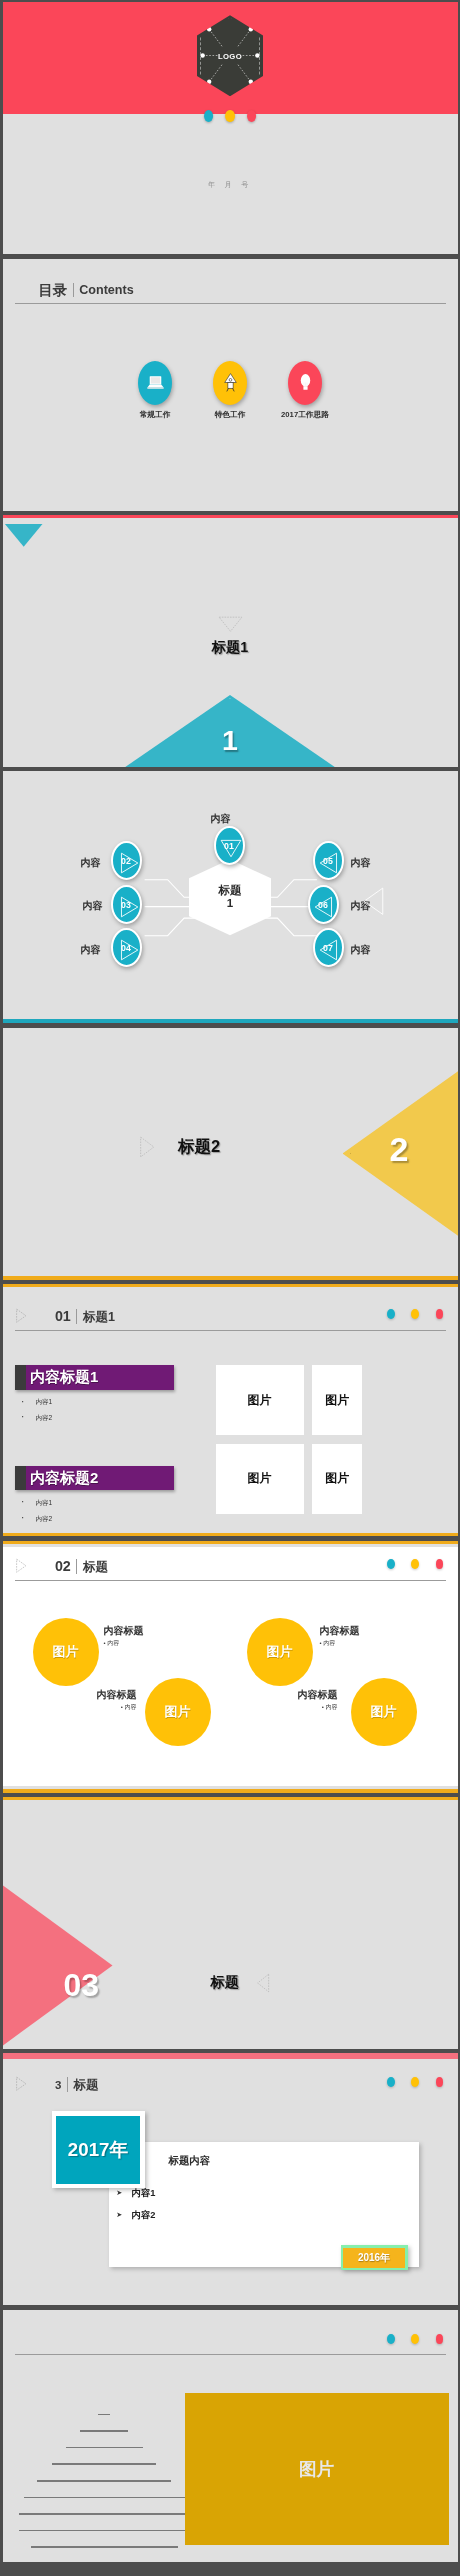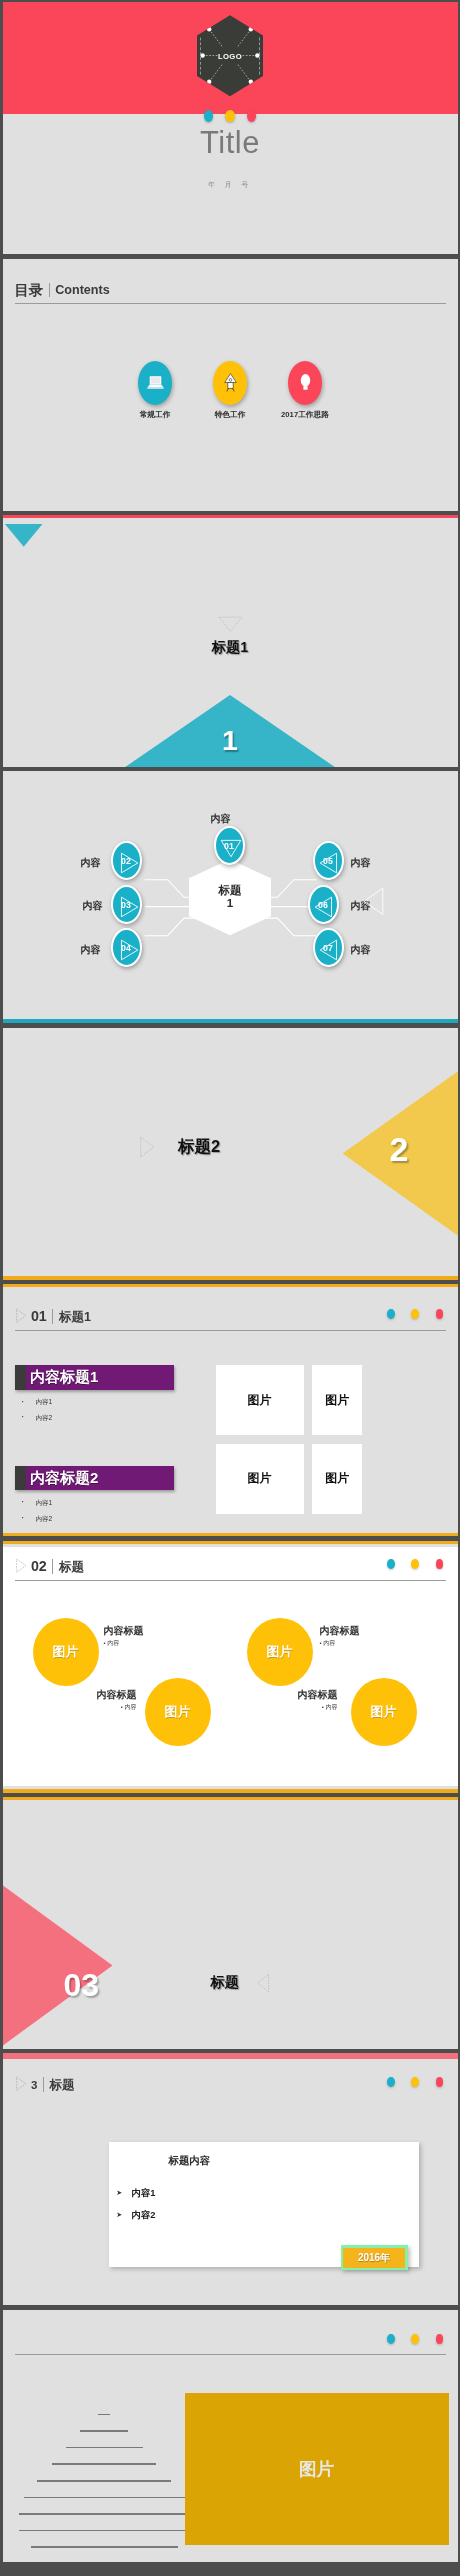--- a/index.html
+++ b/index.html
@@ -44,21 +44,21 @@
   }
   .s1-sub{
     position:absolute; left:0; right:0; top:178px; text-align:center;
     font-size:7.1px; color:#8e8e8e; letter-spacing:3.8px;
   }
 
   
   .hdr{ position:absolute; left:12px; right:12px; top:24px; }
   .hdr-row{ display:flex; align-items:flex-end; }
   .hdr-tri{ width:12px; height:15.4px; margin-right:4.4px; flex:0 0 auto;}
-  .hdr-cn{ font-size:14.3px; font-weight:bold; color:#3b3b3b; line-height:1; }
+  .hdr-cn{ font-size:14.3px; font-weight:bold; color:#3b3b3b; line-height:1;margin-left:24px; }
   .hdr-bar{ width:1.1px; height:14.3px; background:#9a9a9a; margin:0 5.5px; }
   .hdr-en{ font-size:12.6px; font-weight:bold; color:#3b3b3b; line-height:1; }
   .hdr-rule{ margin-top:6.6px; height:0.5px; background:#9b9b9b; }
   .hdr-dots{ position:absolute; right:2.2px; top:1.1px; display:flex; gap:16.5px; }
   .hdr-dots i{ display:block; width:7.7px; height:10px; border-radius:50%; filter:drop-shadow(0.5px 1.6px 1.1px rgba(0,0,0,.22)); }
 
   
   .s2-items{ position:absolute; left:0; right:0; top:102px; display:flex; justify-content:center; gap:20px; }
   .s2-item{ width:55px; text-align:center; }
   .s2-oval{
@@ -233,21 +233,20 @@
       </svg>
       <div class="s1-logo">LOGO</div>
     </div>
 
     <div class="s1-dots">
       <i style="background:#19b0c8"></i>
       <i style="background:#ffc107"></i>
       <i style="background:#fb4659"></i>
     </div>
 
-    <div class="s1-title">Title</div>
     <div class="s1-sub">年 月 号</div>
   </section>
 
   <section class="slide">
     <div class="hdr">
       <div class="hdr-row">
         <span class="hdr-cn">目录</span>
         <span class="hdr-bar"></span>
         <span class="hdr-en">Contents</span>
       </div>
@@ -560,20 +559,23 @@
     </div>
 
     <div class="s9-panel">
       <div class="s9-ptitle">标题内容</div>
       <ul class="s9-list">
         <li>内容1</li>
         <li>内容2</li>
       </ul>
     </div>
 
+    <div class="s9-year1">
+      <div>2017年</div>
+    </div>
 
     <div class="s9-year2">
       <div>2016年</div>
     </div>
   </section>
 
   <section class="slide">
     <div class="hdr" style="top:23px">
       <div class="hdr-row" style="height:14.3px"></div>
       <div class="hdr-dots">

